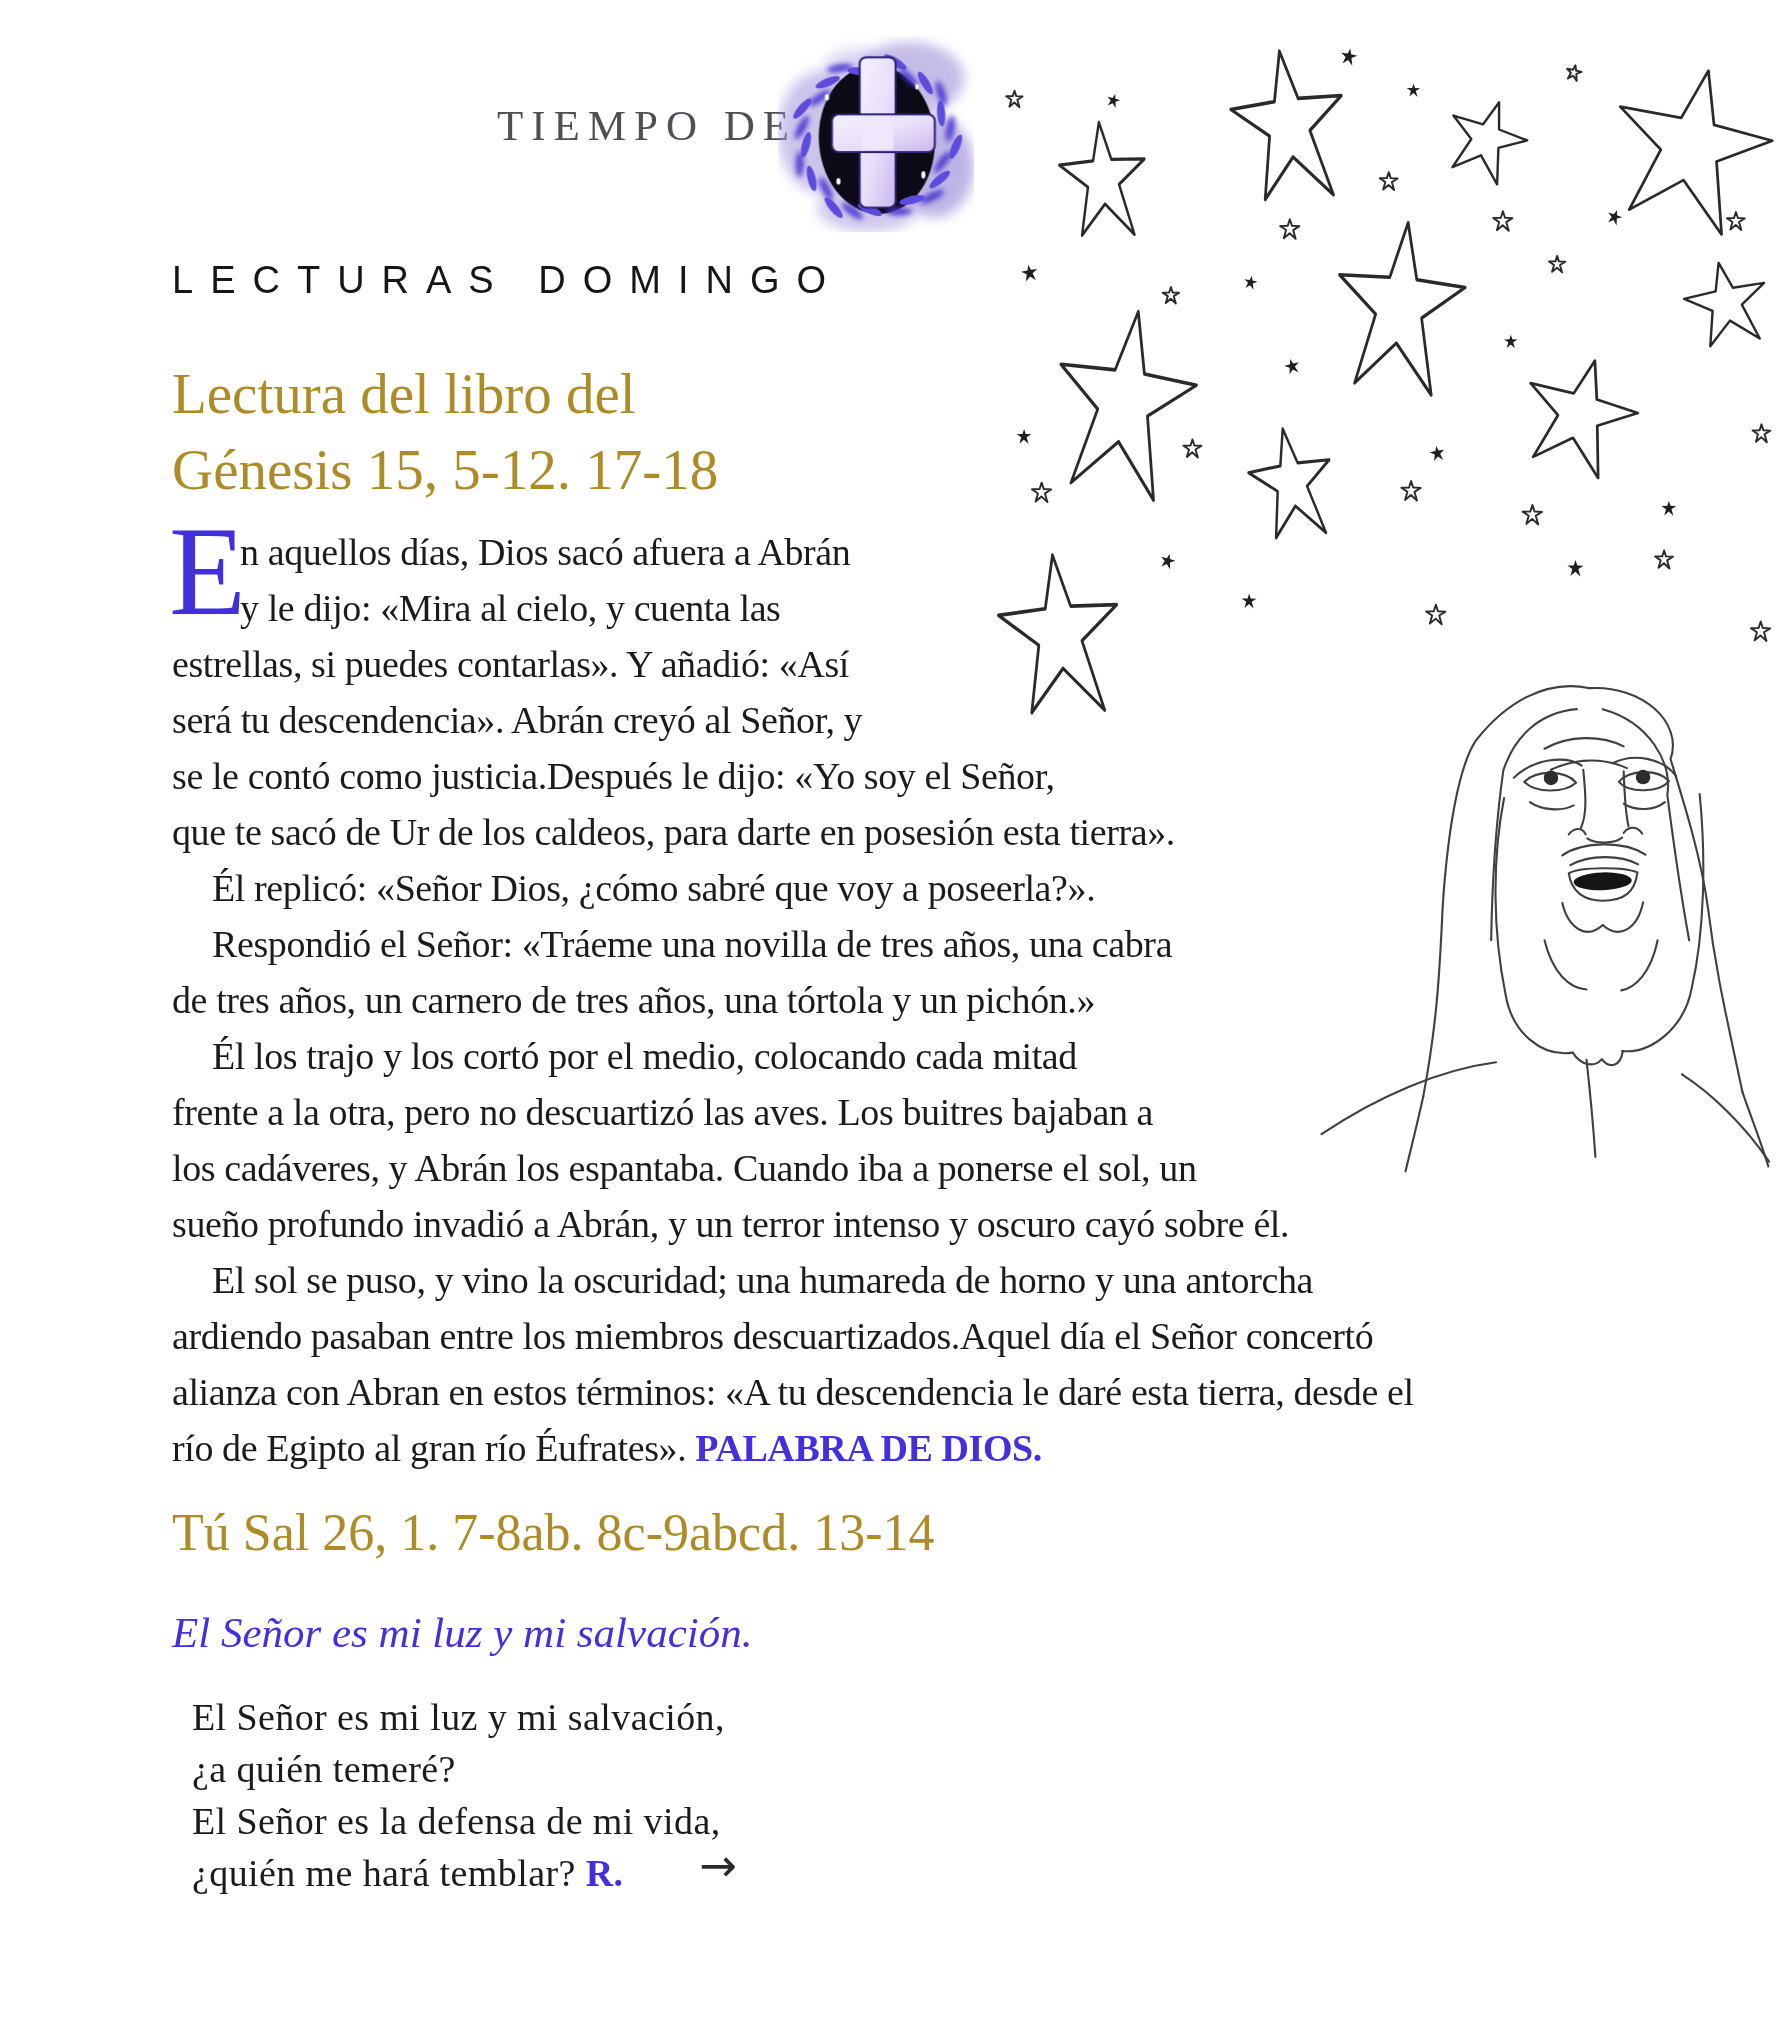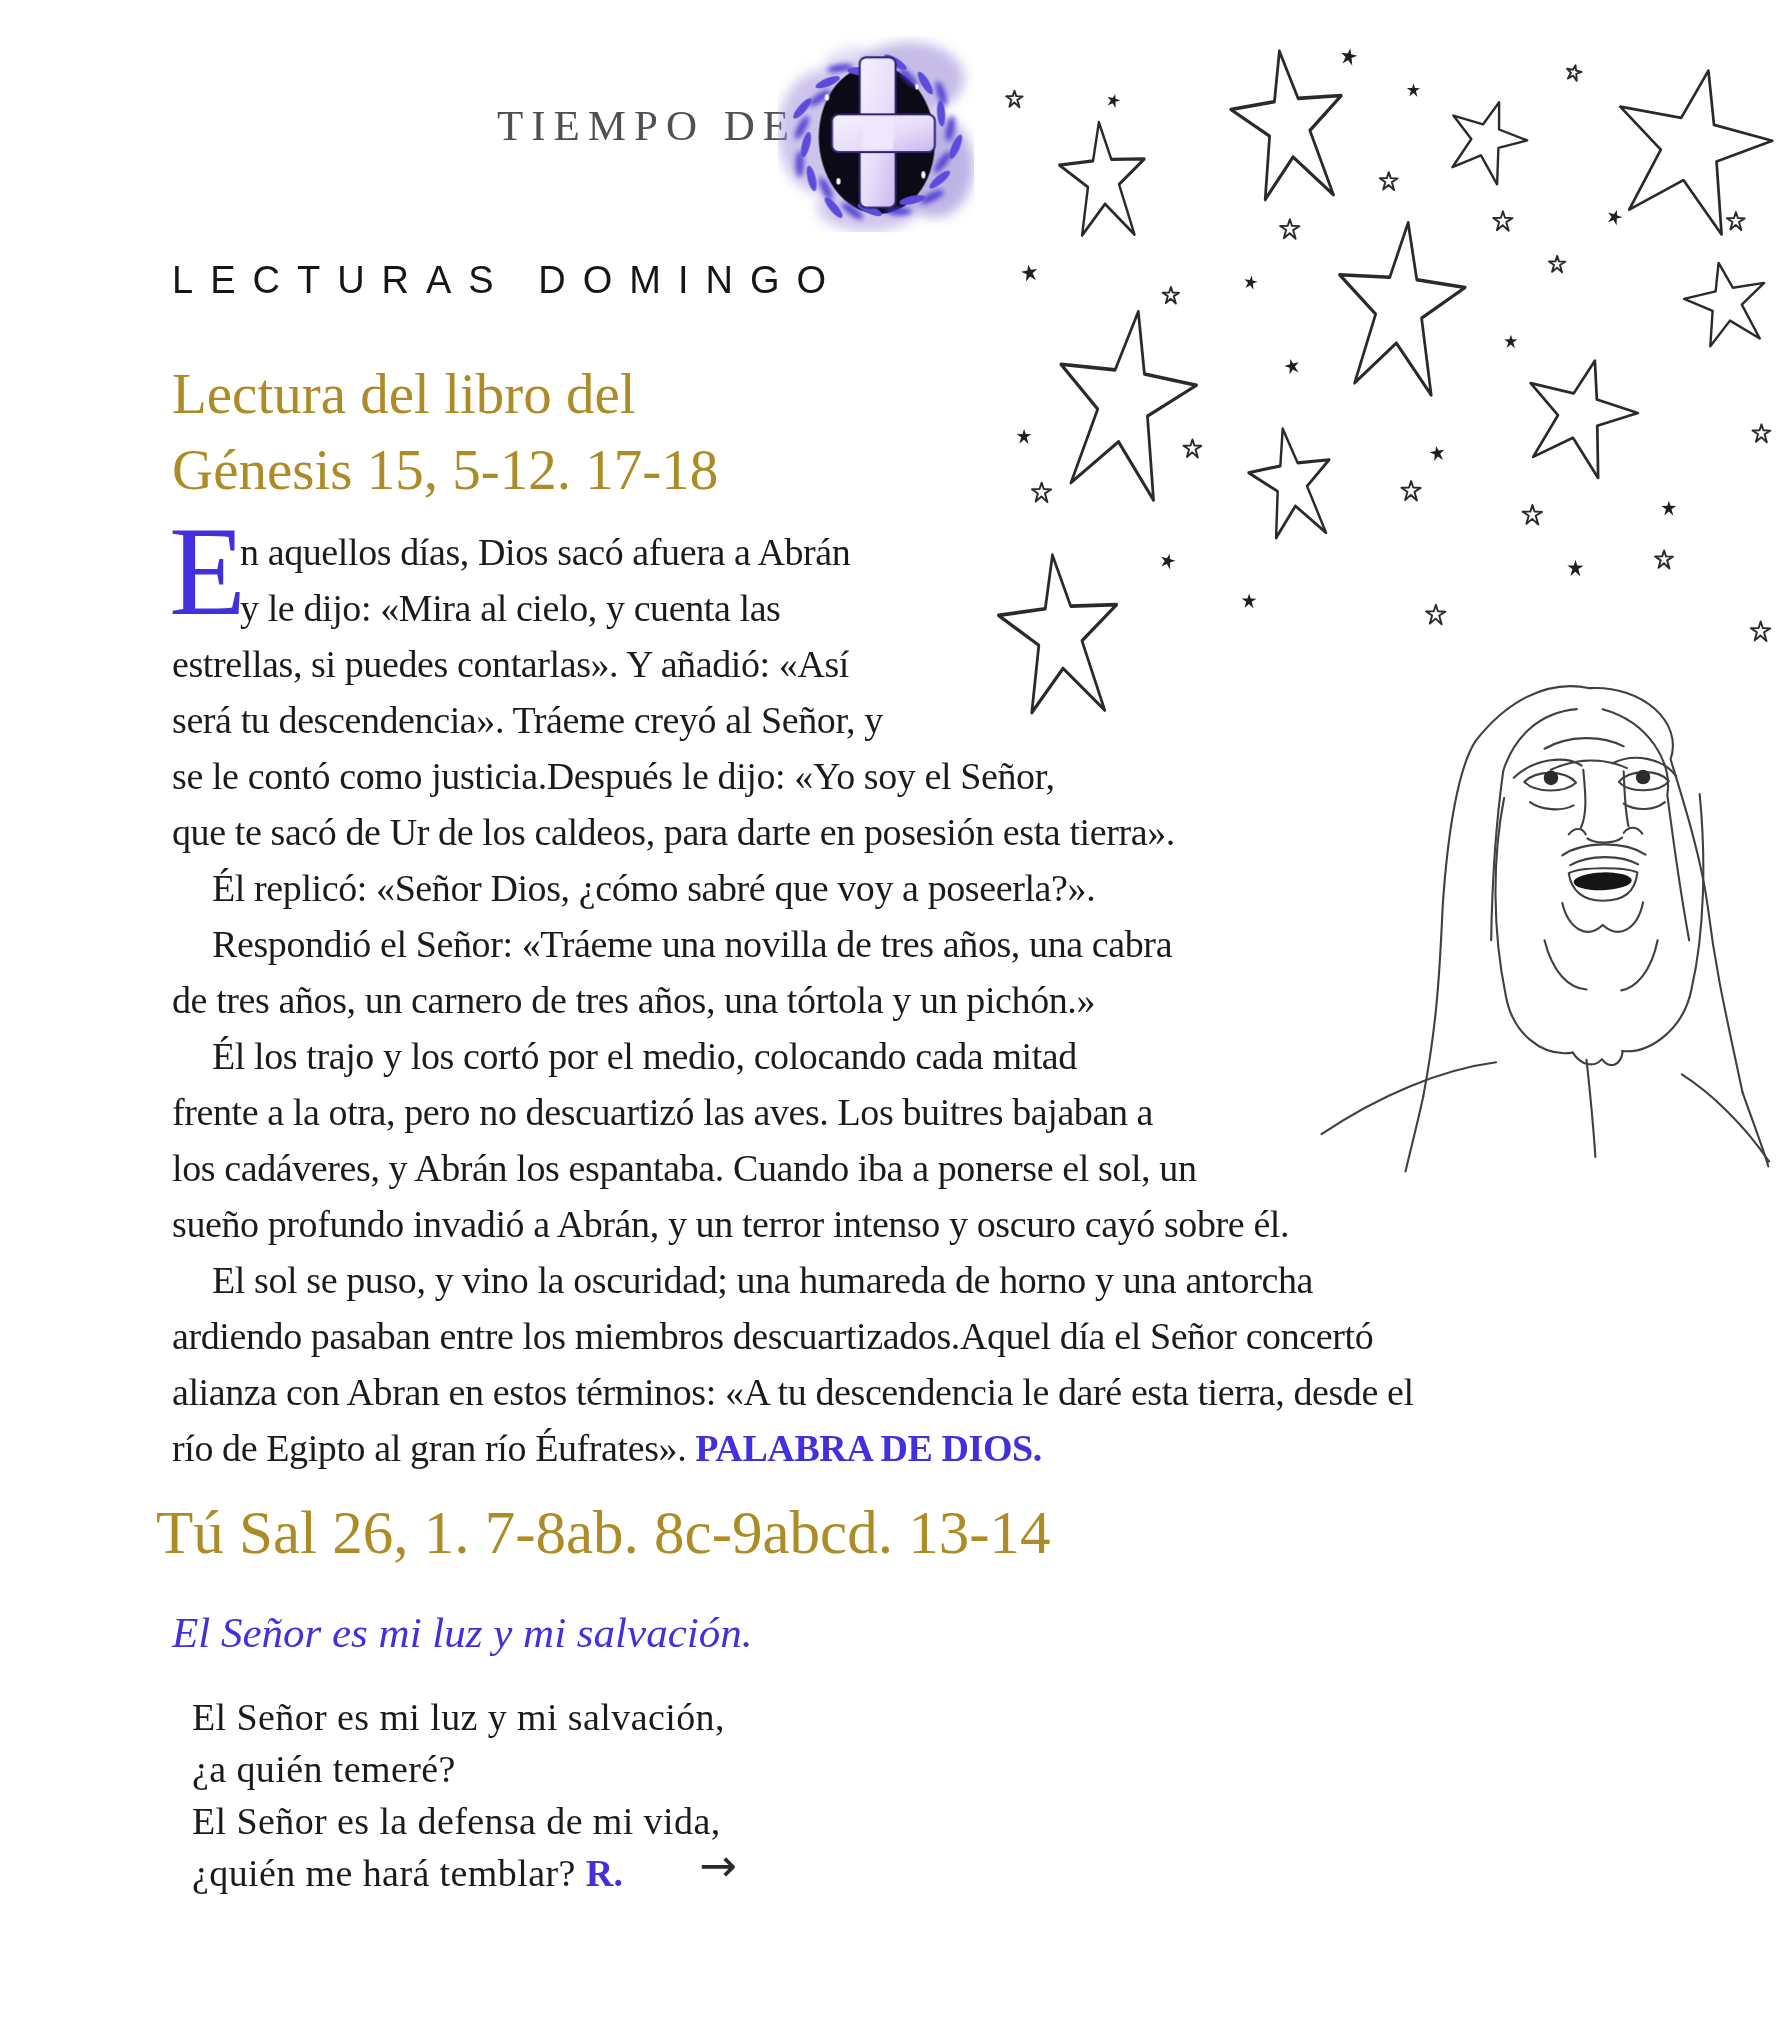--- a/index.html
+++ b/index.html
@@ -15,21 +15,21 @@
   #reading-title{left:172px;top:356px;font-size:57px;line-height:76px;}
   
   #drop-cap{left:169px;top:530px;font-size:126px;line-height:83px;font-weight:400;}
   
   #reading-lines{left:172px;top:524px;width:1564px;}
   .rline{height:56px;line-height:56px;font-size:38px;letter-spacing:-0.4px;white-space:nowrap;}
   .rline.ind-drop{padding-left:68px;}
   .rline.ind-para{padding-left:40px;}
   .closing{font-weight:bold;}
   
-  #psalm-title{left:156px;top:1501px;font-size:61px;line-height:64px;}
+  #psalm-title{left:172px;top:1501px;font-size:52px;line-height:64px;}
   #psalm-response{left:172px;top:1609px;font-size:43px;line-height:48px;}
   #psalm-lines{left:172px;top:1691px;}
   .pline{height:52px;line-height:52px;font-size:38px;letter-spacing:0.4px;white-space:nowrap;margin-left:20px;}
   .rmark{font-weight:bold;}
   #cont-arrow{left:699px;top:1842px;font-family:"DejaVu Sans",sans-serif;font-size:45px;color:#2a2a2a;line-height:48px;}
   
   #stars-svg,#emblem-svg,#face-svg{position:absolute;pointer-events:none;}
   #stars-svg{left:0;top:0;}
   #emblem-svg{left:778px;top:36px;}
   #face-svg{left:1301px;top:672px;}
@@ -153,21 +153,21 @@
     <div>Lectura del libro del</div>
     <div>Génesis 15, 5-12. 17-18</div>
   </div>
 
   <div class="abs" id="drop-cap" style="color: rgb(66, 48, 221);">E</div>
 
   <div class="abs" id="reading-lines">
       <div class="rline ind-drop">n aquellos días, Dios sacó afuera a Abrán</div>
       <div class="rline ind-drop">y le dijo: «Mira al cielo, y cuenta las</div>
       <div class="rline ind-none">estrellas, si puedes contarlas». Y añadió: «Así</div>
-      <div class="rline ind-none">será tu descendencia». Tráeme creyó al Señor, y</div>
+      <div class="rline ind-none">será tu descendencia». Abrán creyó al Señor, y</div>
       <div class="rline ind-none">se le contó como justicia.Después le dijo: «Yo soy el Señor,</div>
       <div class="rline ind-none">que te sacó de Ur de los caldeos, para darte en posesión esta tierra».</div>
       <div class="rline ind-para">Él replicó: «Señor Dios, ¿cómo sabré que voy a poseerla?».</div>
       <div class="rline ind-para">Respondió el Señor: «Tráeme una novilla de tres años, una cabra</div>
       <div class="rline ind-none">de tres años, un carnero de tres años, una tórtola y un pichón.»</div>
       <div class="rline ind-para">Él los trajo y los cortó por el medio, colocando cada mitad</div>
       <div class="rline ind-none">frente a la otra, pero no descuartizó las aves. Los buitres bajaban a</div>
       <div class="rline ind-none">los cadáveres, y Abrán los espantaba. Cuando iba a ponerse el sol, un</div>
       <div class="rline ind-none">sueño profundo invadió a Abrán, y un terror intenso y oscuro cayó sobre él.</div>
       <div class="rline ind-para">El sol se puso, y vino la oscuridad; una humareda de horno y una antorcha</div>

